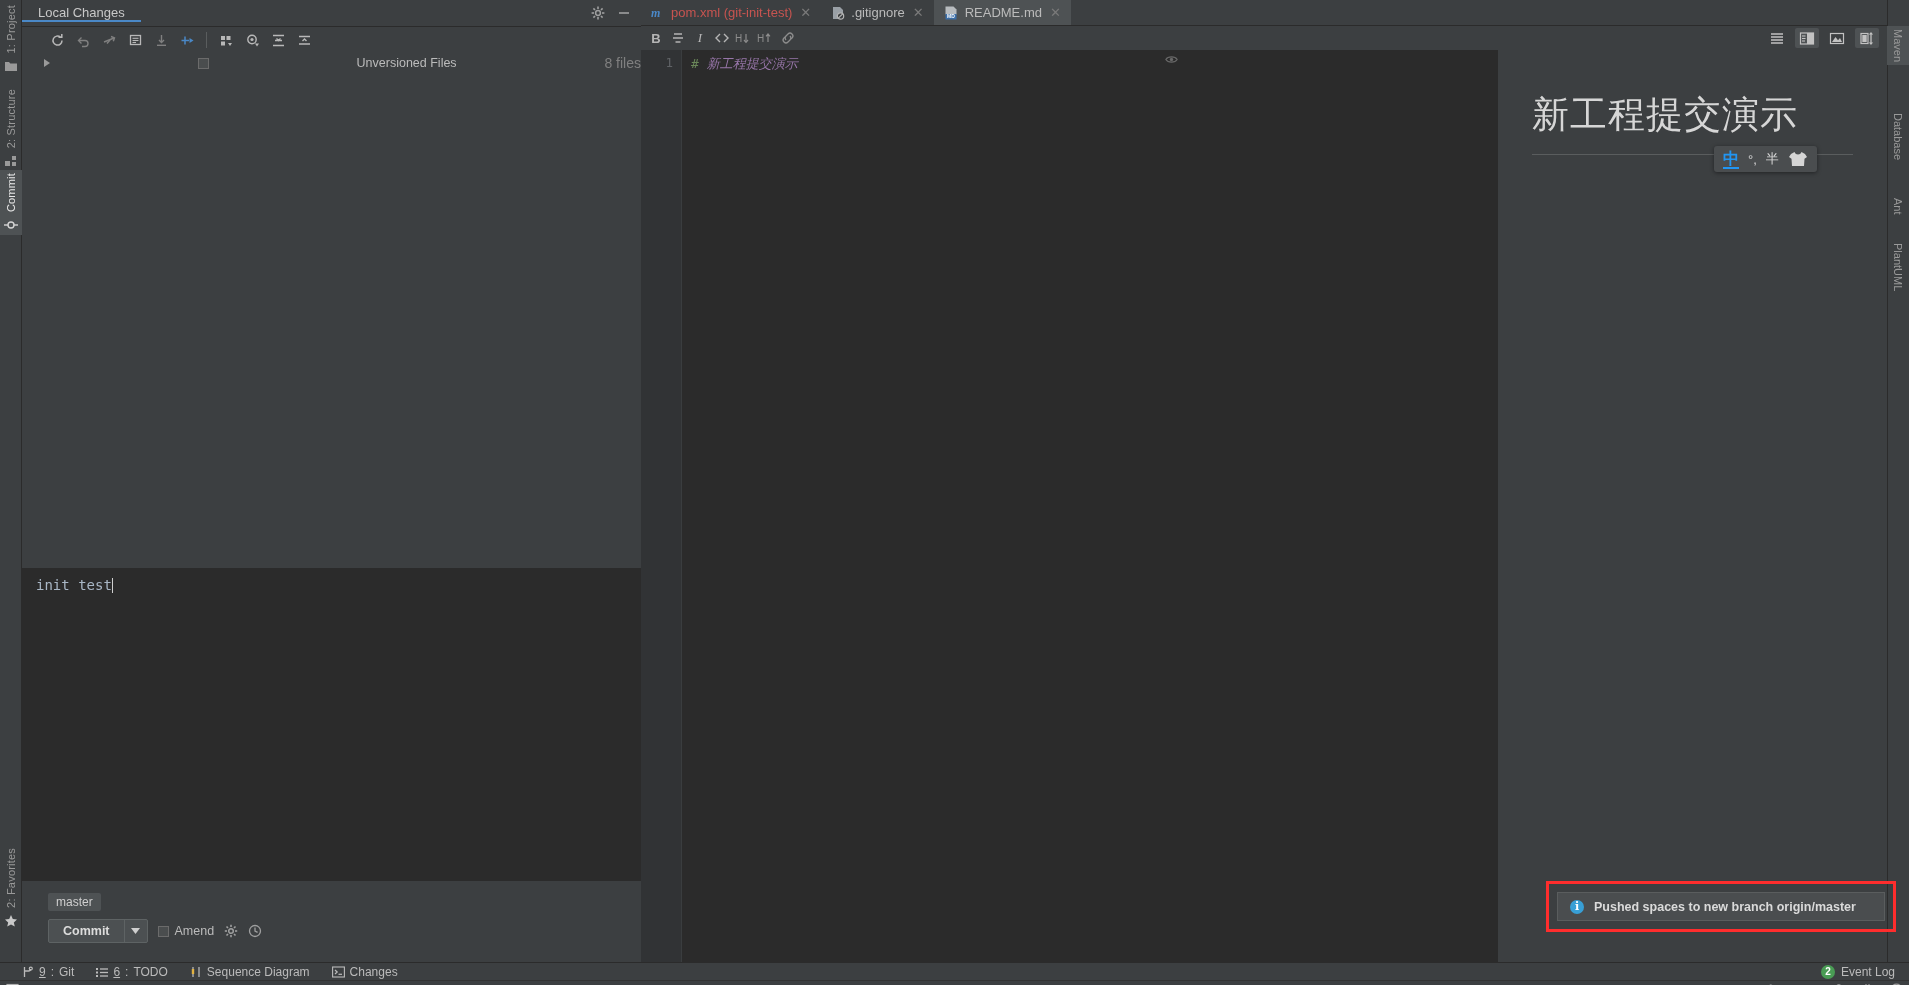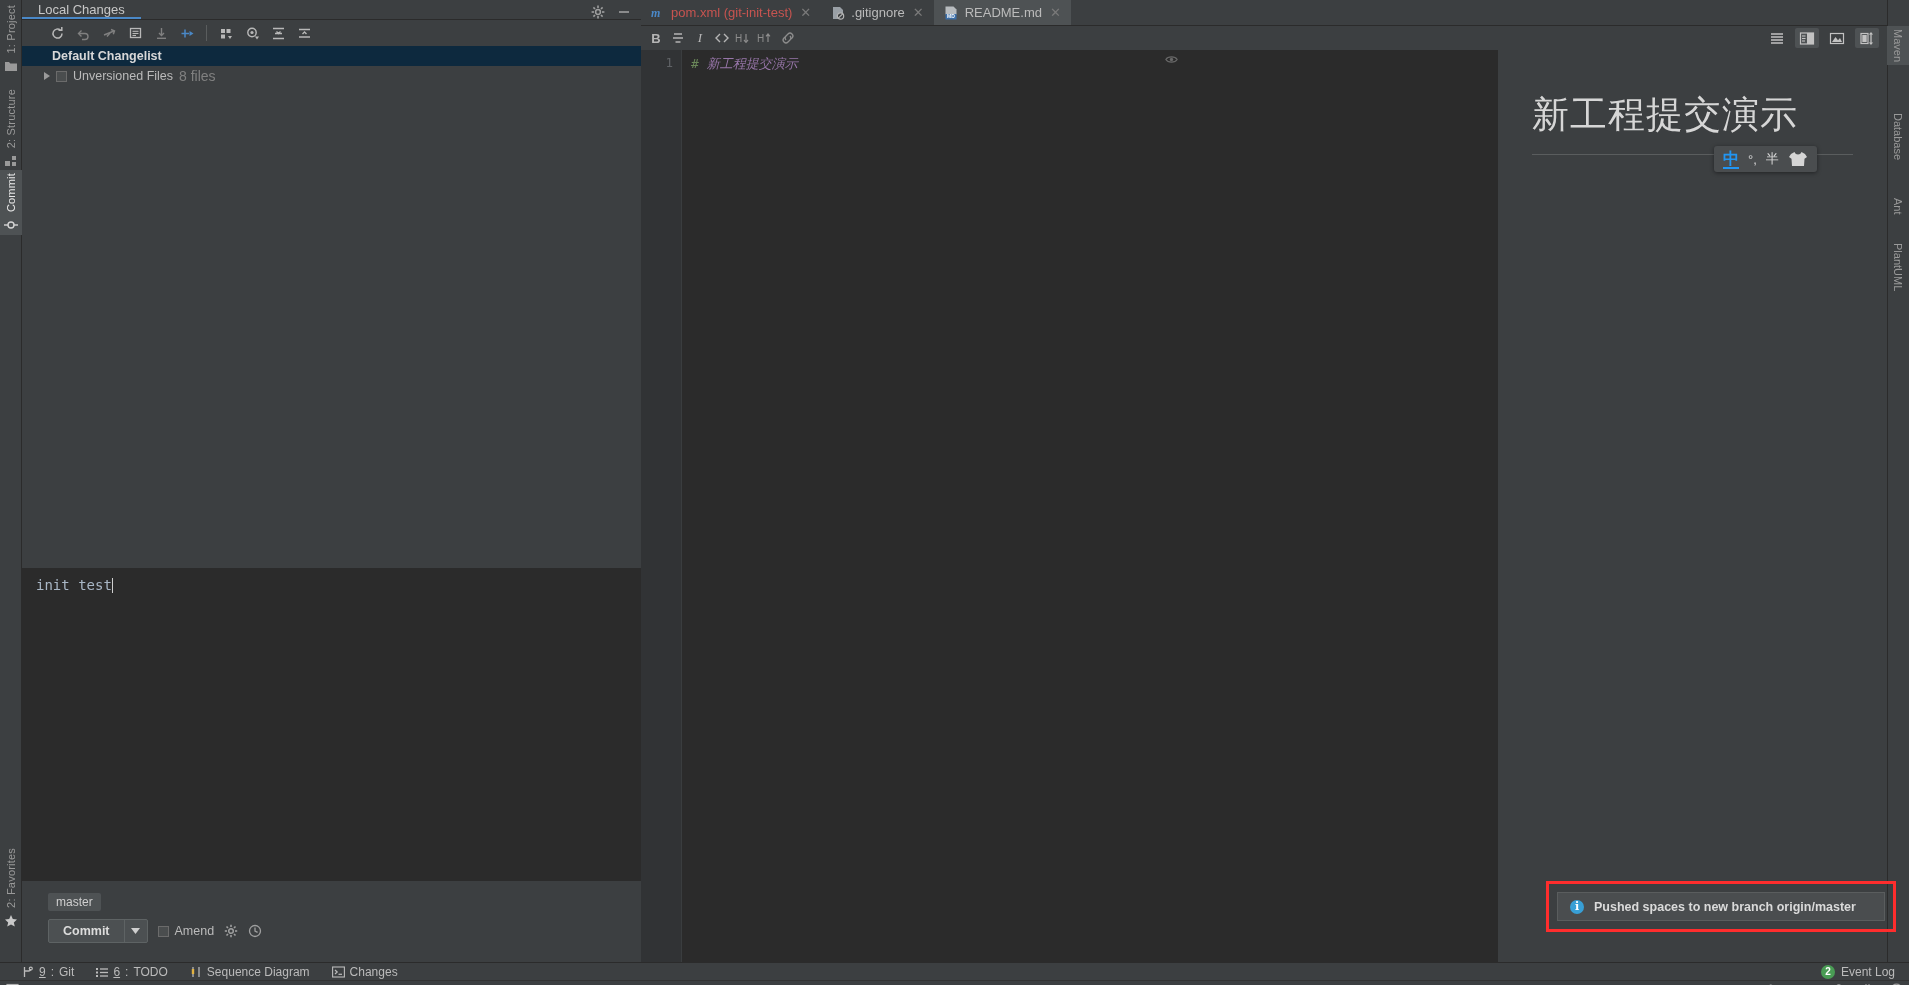--- a/index.html
+++ b/index.html
@@ -30,22 +30,22 @@
   .vtab .vicon { display: block; width: 14px; height: 14px; margin: 3px 0; }
   .vtab.active .vlabel { color: #e8e8e8; }
   .vtab.active { background: #4e5254; }
 
   
   .lc-window {
     position: absolute; left: 22px; top: 0; width: 619px; height: 962px;
     background: #3c3f41;
   }
   .lc-header {
-    height: 20px; background: #3c3f41; border-bottom: 1px solid #2b2b2b;
-    display: flex; align-items: flex-end; position: relative;
+    height: 27px; background: #3c3f41; border-bottom: 1px solid #2b2b2b;
+    display: flex; align-items: center; position: relative;
   }
   .lc-tab {
     padding: 0 16px; display: flex; align-items: center;
     color: #c8c8c8; font-size: 13px; border-bottom: 2px solid #4a88c7;
     cursor: default;
   }
   .lc-header-actions {
     margin-left: auto; display: flex; align-items: center; gap: 12px;
     padding-right: 10px;
   }
@@ -61,21 +61,21 @@
   }
   .tb-sep { width: 1px; height: 16px; background: #5a5d5e; margin: 0 6px; }
 
   .changelist-row {
     height: 20px; background: #0d293e; display: flex; align-items: center;
     padding-left: 30px; color: #d8d8d8; font-weight: bold; font-size: 12.5px;
     cursor: default;
   }
   .tree-row {
     height: 20px; display: flex; align-items: center; gap: 6px;
-    padding-left: 22px; color: #bbbbbb; font-size: 12.5px; cursor: default;
+    padding-left: 22px; color: #bbbbbb; font-size: 12.5px; cursor: default; justify-content: space-between;
   }
   .tri { width: 0; height: 0; border-left: 6px solid #9a9a9a;
          border-top: 4px solid transparent; border-bottom: 4px solid transparent; }
   .cbox { width: 11px; height: 11px; border: 1px solid #6b6b6b; background: #4a4d4e; }
   .filecount { color: #808080; font-size: 14px; }
 
   .lc-splitter {
     position: absolute; left: 0; top: 574px; width: 619px; height: 1px;
     background: #2b2b2b;
   }
@@ -402,23 +402,20 @@
       </div>
       <div class="tb-btn">
         <svg width="15" height="15" viewBox="0 0 15 15">
             <line x1="2" y1="3.5" x2="13" y2="3.5" stroke="#b8b8b8" stroke-width="1.5"></line>
             <line x1="2" y1="11" x2="13" y2="11" stroke="#b8b8b8" stroke-width="1.5"></line>
             <polyline points="5.5,8 7.5,6 9.5,8" fill="none" stroke="#b8b8b8" stroke-width="1.4"></polyline>
           </svg>
       </div>
     </div>
 
-    <div class="changelist-row">
-      <span>Default Changelist</span>
-    </div>
 
     <div class="tree-row">
       <span class="tri"></span>
       <span class="cbox"></span>
       <span>Unversioned Files</span>
       <span class="filecount">8 files</span>
     </div>
 
     <div class="lc-splitter"></div>
 

